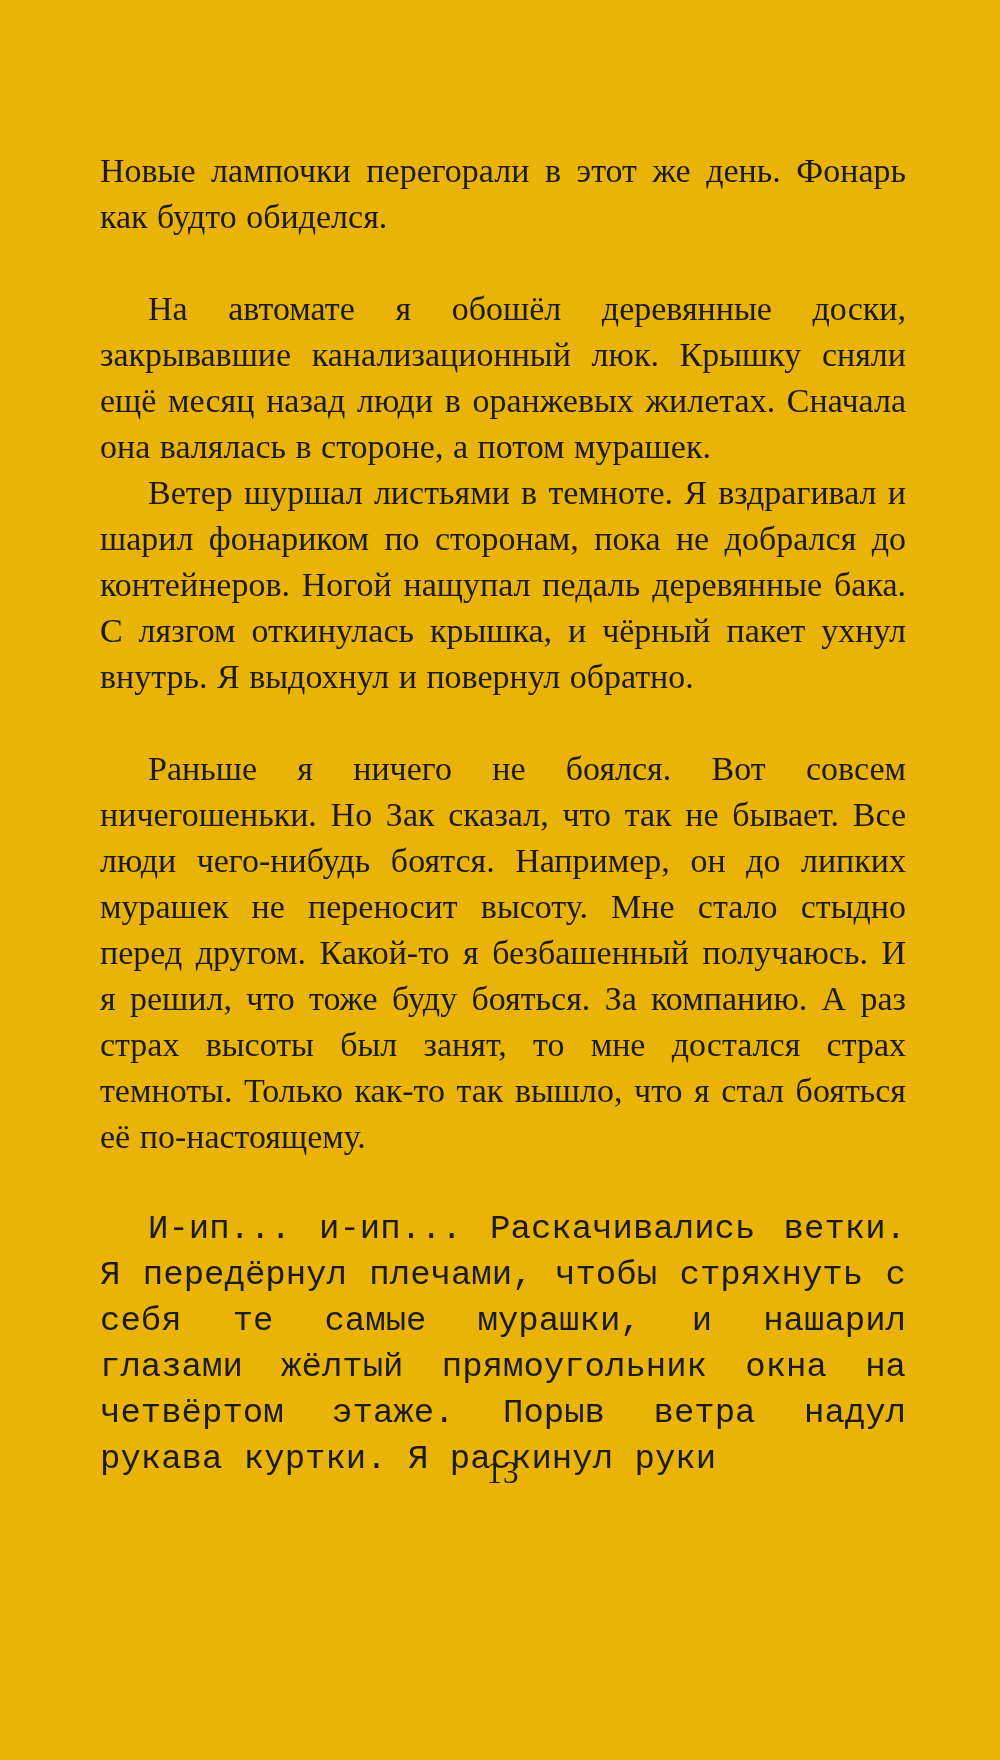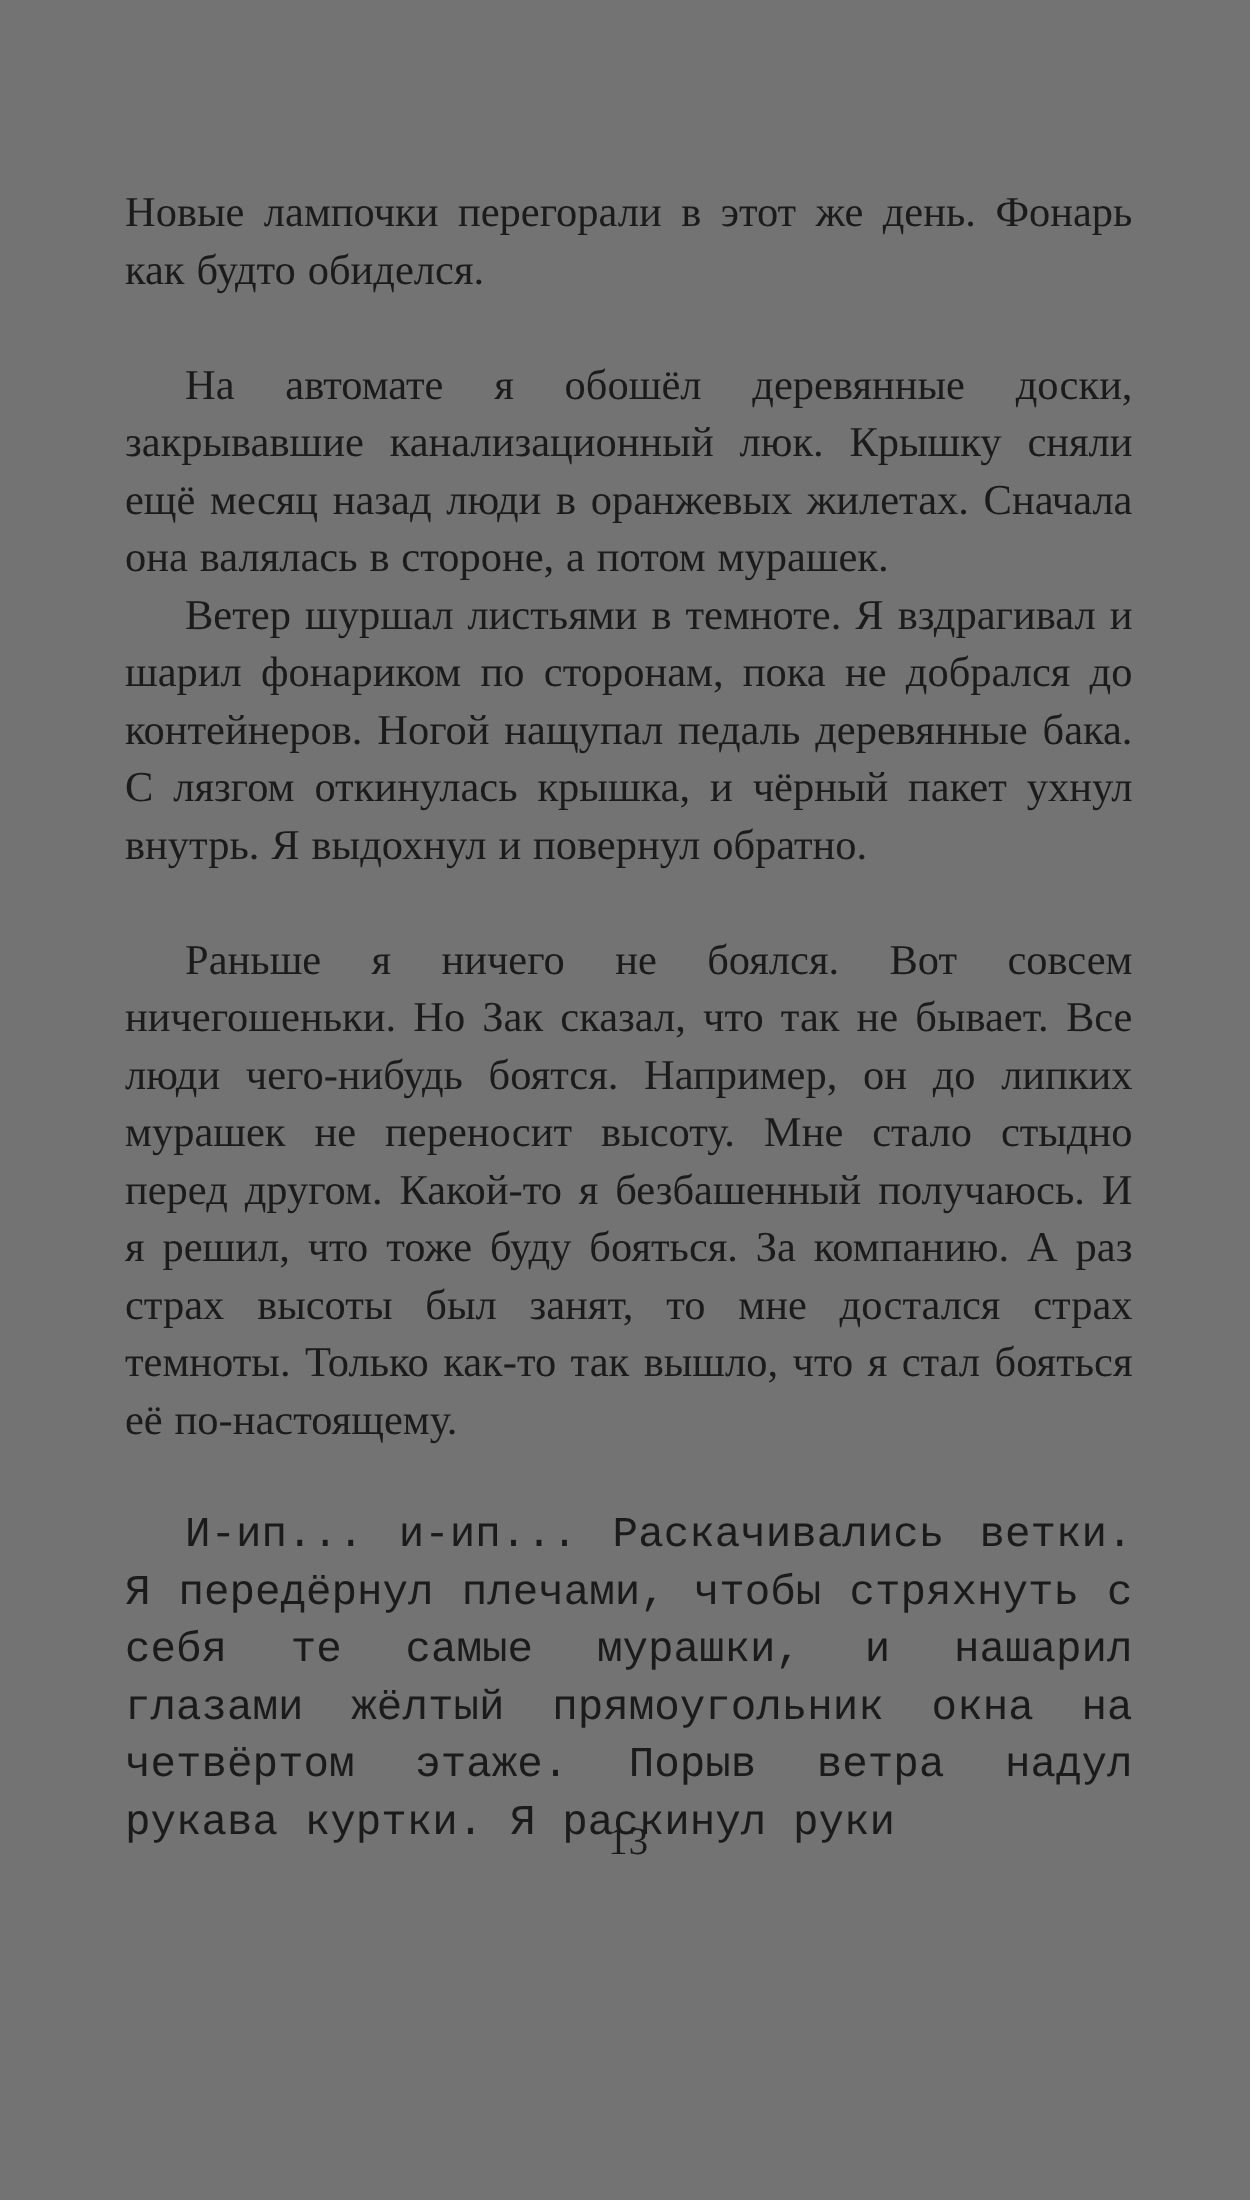--- a/index.html
+++ b/index.html
@@ -4,21 +4,21 @@
   <style>
     html, body {
       margin: 0;
       padding: 0;
       background: #ffffff;
     }
     .page {
       position: relative;
       width: 1000px;
       height: 1760px;
-      background: #737373;
+      background: #eab308;
       font-family: "Liberation Serif", "DejaVu Serif", serif;
       color: #1b1b1b;
       overflow: hidden;
       box-sizing: border-box;
     }
     .text-block {
       position: absolute;
       left: 100px;
       top: 148px;
       width: 806px;

